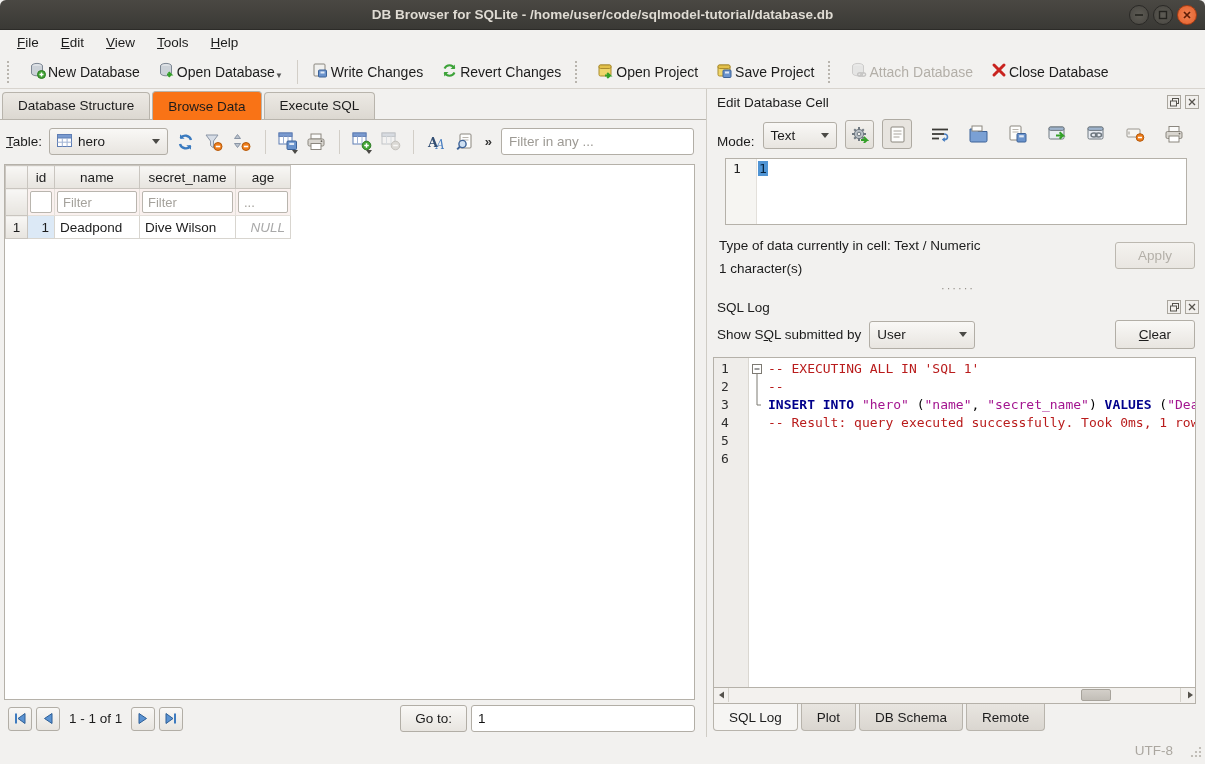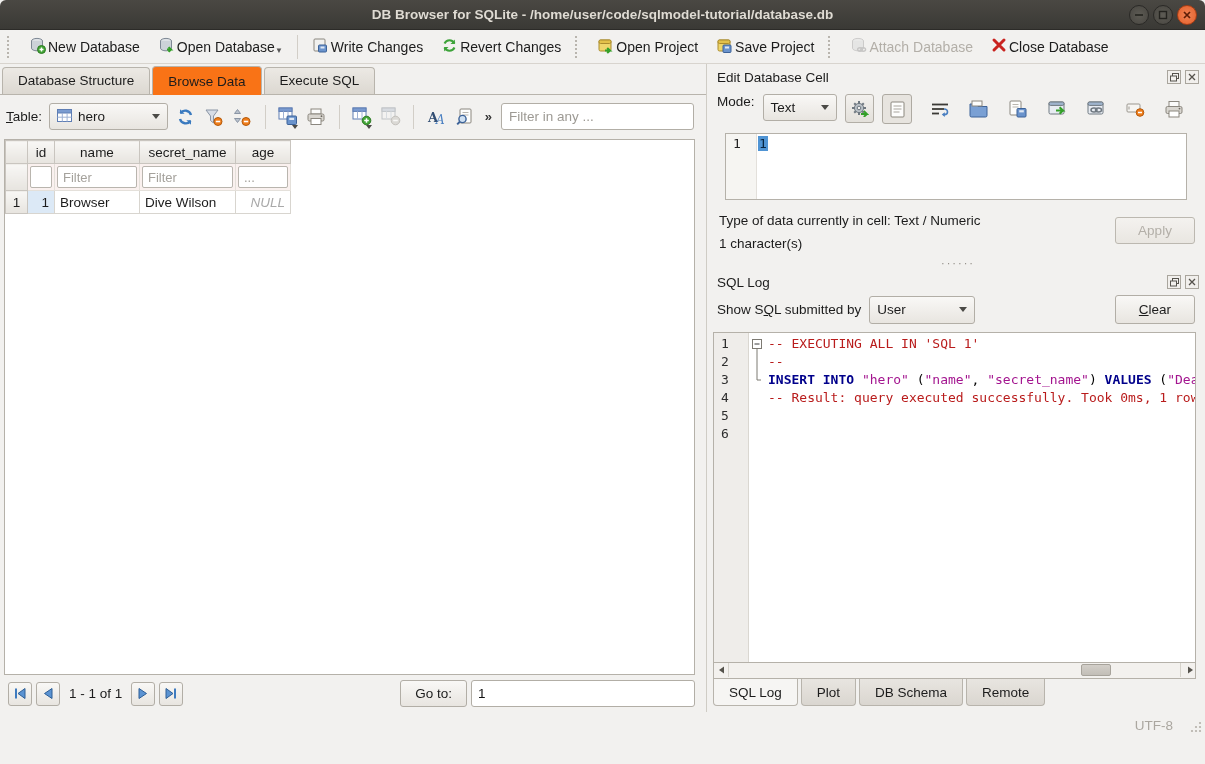--- a/index.html
+++ b/index.html
@@ -78,21 +78,21 @@
   .goto-btn { margin-left:auto; height:27px; border:1px solid #b2aea6; border-radius:3px; background:linear-gradient(#f9f8f6,#e8e5e0);
               padding:0 14px; display:flex; align-items:center; }
   .goto-input { width:224px; height:27px; border:1px solid #b2aea6; border-radius:3px; background:#fff; padding:0 6px;
                 font:13.5px "Liberation Sans",sans-serif; color:#111; }
 
   
   .dock-title { height:23px; display:flex; align-items:center; padding:3px 6px 0 6px; }
   .dock-btns { margin-left:auto; display:flex; gap:4px; }
   .dbtn { width:14px; height:14px; border:1px solid #a9a59d; background:#f1efec; display:flex; align-items:center; justify-content:center; }
 
-  .mode-row { display:flex; align-items:flex-start; gap:8px; padding:7px 16px 5px 6px; }
+  .mode-row { display:flex; align-items:flex-end; gap:8px; padding:7px 16px 5px 6px; }
   .mode-combo { width:80px; height:27px; }
   .gearbtn { width:31px; height:29px; border:1px solid #b2aea6; border-radius:3px; background:linear-gradient(#f3f1ee,#e3e0da);
              display:flex; align-items:center; justify-content:center; }
   .cellicons { margin-left:auto; display:flex; align-items:center; gap:17px; padding-right:4px; }
   .cicon { width:22px; height:22px; display:flex; align-items:center; justify-content:center; position:relative; }
   .cicon.pressed { width:30px; height:30px; border:1px solid #aeaaa2; border-radius:3px; background:#e7e4df; }
 
   .cell-editor { margin:4px 18px 0 14px; height:67px; background:#fff; border:1px solid #b5b1a9; display:flex;
                  font:13px "DejaVu Sans Mono", monospace; }
   .ce-gutter { width:31px; background:#f6f5f2; border-right:1px solid #e3e0db; padding:2px 0 0 7px; color:#222; }
@@ -161,20 +161,27 @@
           </svg>
         </div>
       <div class="wbtn close">
           <svg width="10" height="10">
             <path d="M2 2 L8 8 M8 2 L2 8" stroke="#5e1d05" stroke-width="1.7"></path>
           </svg>
         </div>
     </div>
   </div>
 
+  <div class="menubar">
+    <span class="mi"><u>F</u><span>ile</span></span>
+    <span class="mi"><u>E</u><span>dit</span></span>
+    <span class="mi"><u>V</u><span>iew</span></span>
+    <span class="mi"><u>T</u><span>ools</span></span>
+    <span class="mi"><u>H</u><span>elp</span></span>
+  </div>
 
   <div class="toolbar">
     <div class="thandle"></div>
 
     <div class="tbtn">
       <span><svg width="17" height="17">
             <ellipse cx="8" cy="4" rx="5.5" ry="2.6" fill="#dde1e5" stroke="#7e8894"></ellipse>
             <path d="M2.5 4 v7.2 a5.5 2.6 0 0 0 11 0 V4" fill="#ccd2d8" stroke="#7e8894"></path>
             <circle cx="12.5" cy="12.5" r="4" fill="#43a536" stroke="#2c7a23"></circle>
             <path d="M12.5 10.5 v4 M10.5 12.5 h4" stroke="#fff" stroke-width="1.4"></path>
@@ -386,21 +393,21 @@
             <tr class="filterrow">
               <td class="rowhdr"></td>
               <td><input placeholder="" style=""></td>
               <td><input placeholder="Filter" style=""></td>
               <td><input placeholder="Filter" style=""></td>
               <td><input placeholder="..." style=""></td>
             </tr>
             <tr>
               <td class="rowhdr">1</td>
               <td class="num cell-selected">1</td>
-              <td>Browser</td>
+              <td>Deadpond</td>
               <td>Dive Wilson</td>
               <td class="nullcell">NULL</td>
             </tr>
           </tbody>
             </table>
         </div>
 
         <div class="navbar">
           <div class="navbtn">
               <svg width="12" height="11">

